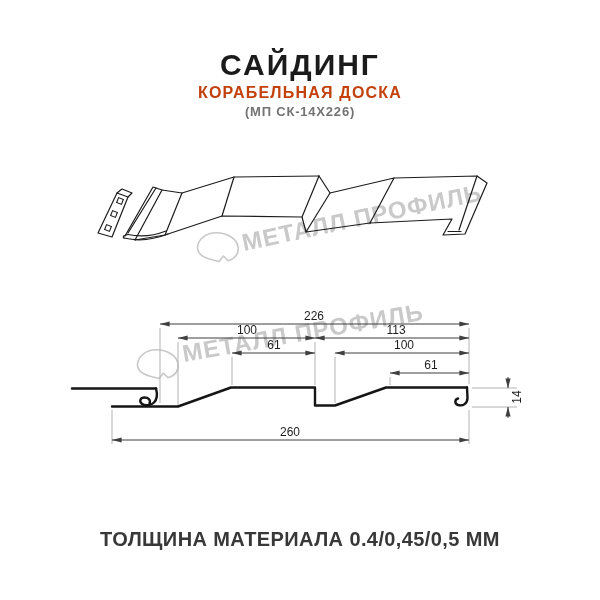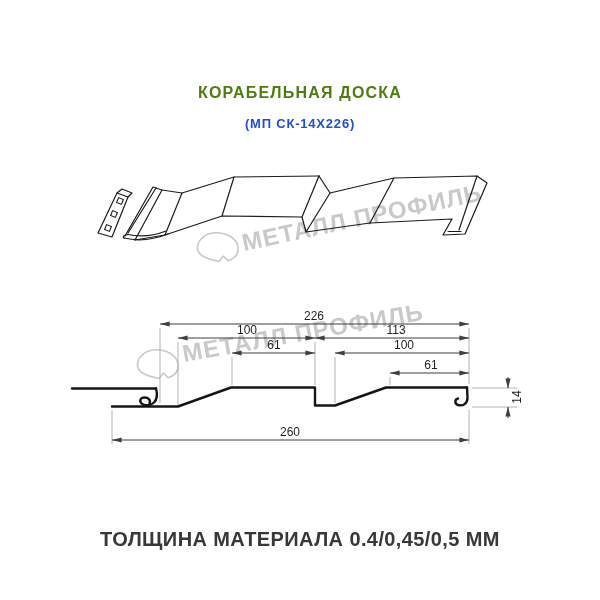--- a/index.html
+++ b/index.html
@@ -1,38 +1,39 @@
 <!DOCTYPE html>
 <html><head>
 <meta charset="utf-8">
 <style>
   html,body{margin:0;padding:0;background:#fff;}
   .page{position:relative;width:600px;height:600px;background:#ffffff;overflow:hidden;
         font-family:"Liberation Sans",sans-serif;color:#1a1a1a;}
   .hdr{position:absolute;left:0;width:600px;text-align:center;}
   .title{top:48px;font-size:30px;font-weight:bold;letter-spacing:2px;color:#1b1b1b;}
-  .subtitle{top:84px;font-size:16px;font-weight:bold;letter-spacing:1.2px;color:#4d7c0f;}
-  .code{top:116px;font-size:13px;font-weight:bold;letter-spacing:.8px;color:#1d4ed8;}
+  .subtitle{top:84px;font-size:16px;font-weight:bold;letter-spacing:1.2px;color:#c2410c;}
+  .code{top:104px;font-size:13px;font-weight:bold;letter-spacing:.8px;color:#737373;}
   .footer{top:528px;font-size:20px;font-weight:bold;letter-spacing:.4px;color:#383838;}
   svg{position:absolute;left:0;top:0;}
   .face{fill:#ffffff;stroke:none;}
   .ln{fill:none;stroke:#1c1c1c;stroke-width:1.2;stroke-linejoin:round;stroke-linecap:round;}
   .prof{fill:none;stroke:#151515;stroke-width:2.4;stroke-linejoin:round;stroke-linecap:round;}
   .ext{stroke:#b3b3b3;stroke-width:1;fill:none;}
   .dim{stroke:#3f3f3f;stroke-width:1;fill:none;}
   .dtxt{font-family:"Liberation Sans",sans-serif;font-size:12px;fill:#1f1f1f;text-anchor:middle;}
   .wmt{font-family:"Liberation Sans",sans-serif;font-size:24px;font-weight:bold;fill:#c9c9c9;letter-spacing:1px;}
   .wml{fill:none;stroke:#c9c9c9;stroke-width:1.6;stroke-linejoin:round;}
   .hole{fill:#fff;stroke:#1c1c1c;stroke-width:1.1;}
 </style>
 </head>
 <body>
 
 <div class="page">
 
+  <div class="hdr title">САЙДИНГ</div>
   <div class="hdr subtitle">КОРАБЕЛЬНАЯ ДОСКА</div>
   <div class="hdr code">(МП СК-14Х226)</div>
 
   <svg width="600" height="600" viewBox="0 0 600 600">
     <defs>
       <marker id="ar" viewBox="0 0 10 6" refX="9.6" refY="3" markerWidth="10" markerHeight="6" orient="auto-start-reverse">
         <path d="M9.8,3 L0,0.4 L0,5.6 Z" fill="#3f3f3f"></path>
       </marker>
       <path id="mp-logo" d="M3.5,15 C4.5,6 13,0.8 22,0.8 C33,0.8 43,6.5 44,15 C45,22 41,26.5 34,28.8 L29.5,24 L25,29.6 L18,27.8 C10,25.8 3,21.5 3.5,15 Z"></path>
     </defs>

